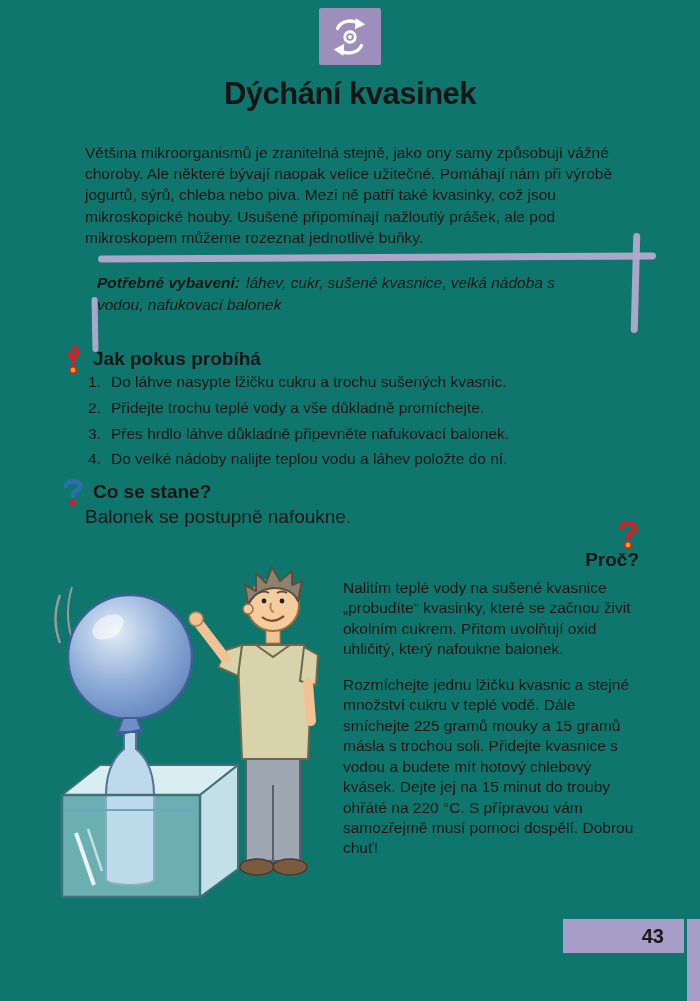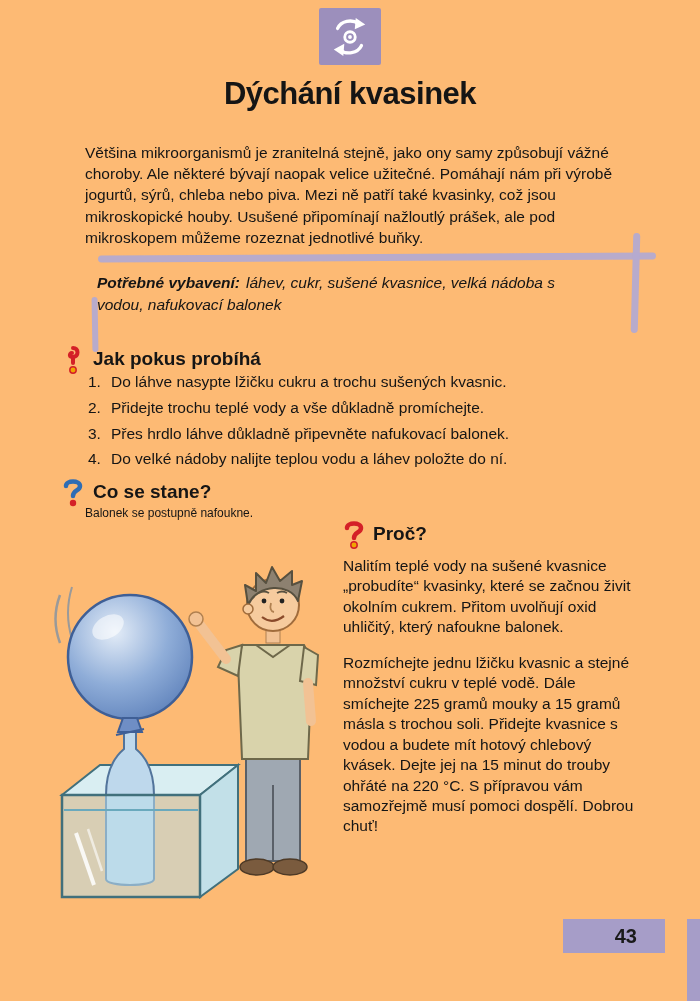--- a/index.html
+++ b/index.html
@@ -1,18 +1,18 @@
 <!DOCTYPE html>
 <html><head>
 <meta charset="utf-8">
 <style>
   html,body{margin:0;padding:0;background:#e8e8e8;}
   .page{
     position:relative;width:700px;height:1001px;margin:0 auto;
-    background:#fdba74;overflow:hidden;color:#151515;
+    background:#0f766e;overflow:hidden;color:#151515;
     font-family:"Liberation Sans", sans-serif;
   }
   
   .chapter-box{
     position:absolute;top:8px;left:319px;width:62px;height:57px;
     background:#9c8fbc;border-radius:2px;
     display:flex;align-items:center;justify-content:center;
   }
   
   .title{
@@ -39,33 +39,33 @@
   .heading-row{position:absolute;display:flex;align-items:center;gap:9px;justify-content:flex-end;}
   .heading-row h2{margin:0;font-size:19px;font-weight:bold;}
   .icon svg{display:block;}
   .hr-procedure{left:62px;top:344px;}
   .hr-result{left:62px;top:477px;}
   
   .steps{position:absolute;left:88px;top:374px;width:525px;}
   .step{display:flex;font-size:15.5px;line-height:1.05;margin-bottom:9.5px;}
   .step-num{width:23px;flex:none;}
   
-  .result-text{position:absolute;left:85px;top:506px;margin:0;font-size:12px;}
+  .result-text{position:absolute;left:85px;top:506px;margin:0;font-size:19px;}
   
   .illustration{position:absolute;left:48px;top:533px;width:292px;height:378px;}
   
   .right-col{position:absolute;left:343px;top:519px;width:296px;}
-  .rc-heading{display:flex;align-items:center;gap:8px;margin:0 0 7px 0;}
+  .rc-heading{display:flex;align-items:flex-end;gap:0;margin:0 0 7px 0;flex-direction:column;}
   .rc-heading h2{margin:0;font-size:19px;font-weight:bold;}
   .rc-text{margin:0 0 15px 0;font-size:15.5px;line-height:1.32;}
   
   .pagenum-bar{
-    position:absolute;left:563px;top:919px;width:102px;height:34px;
+    position:absolute;left:563px;top:919px;width:121px;height:34px;
     background:#a69dc8;display:flex;align-items:center;justify-content:flex-end;
-    padding-right:28px;box-sizing:border-box;
+    padding-right:20px;box-sizing:border-box;
     font-size:20px;font-weight:bold;color:#1a1a1a;
   }
   .edge-strip{position:absolute;left:687px;top:919px;width:13px;height:82px;background:#a69dc8;}
 </style>
 </head>
 <body>
 
 <div class="page">
 
   <div class="chapter-box">

